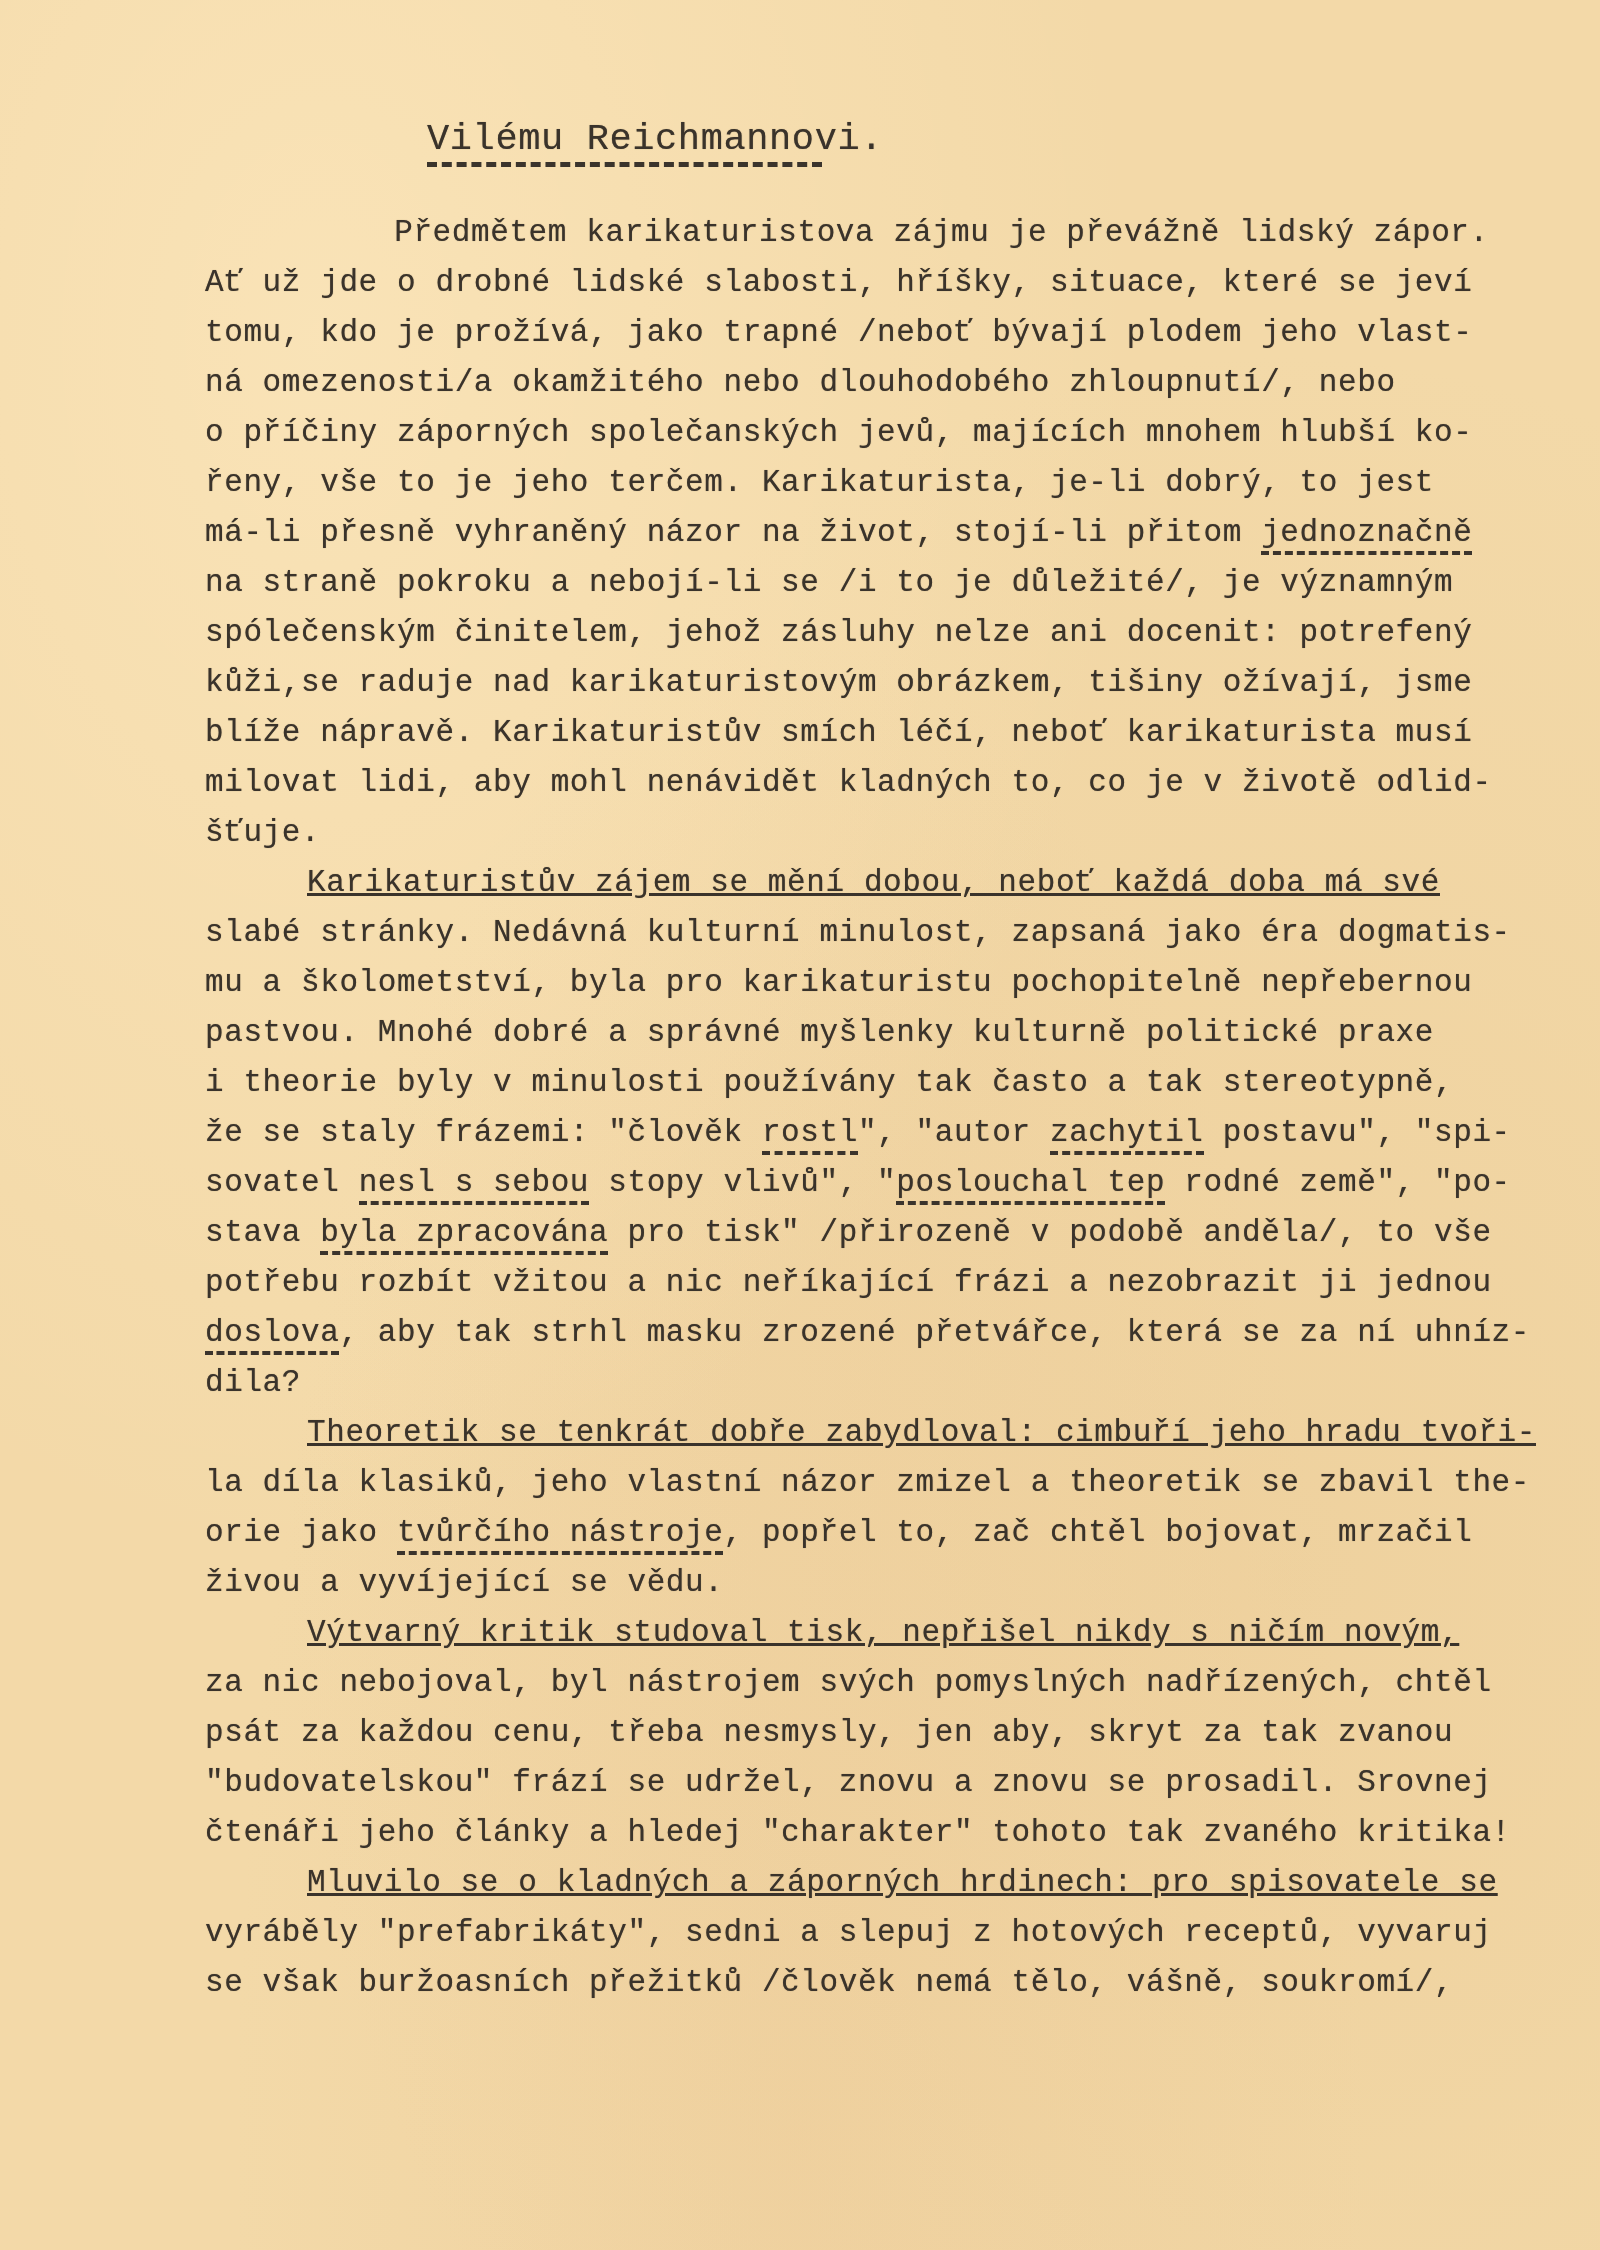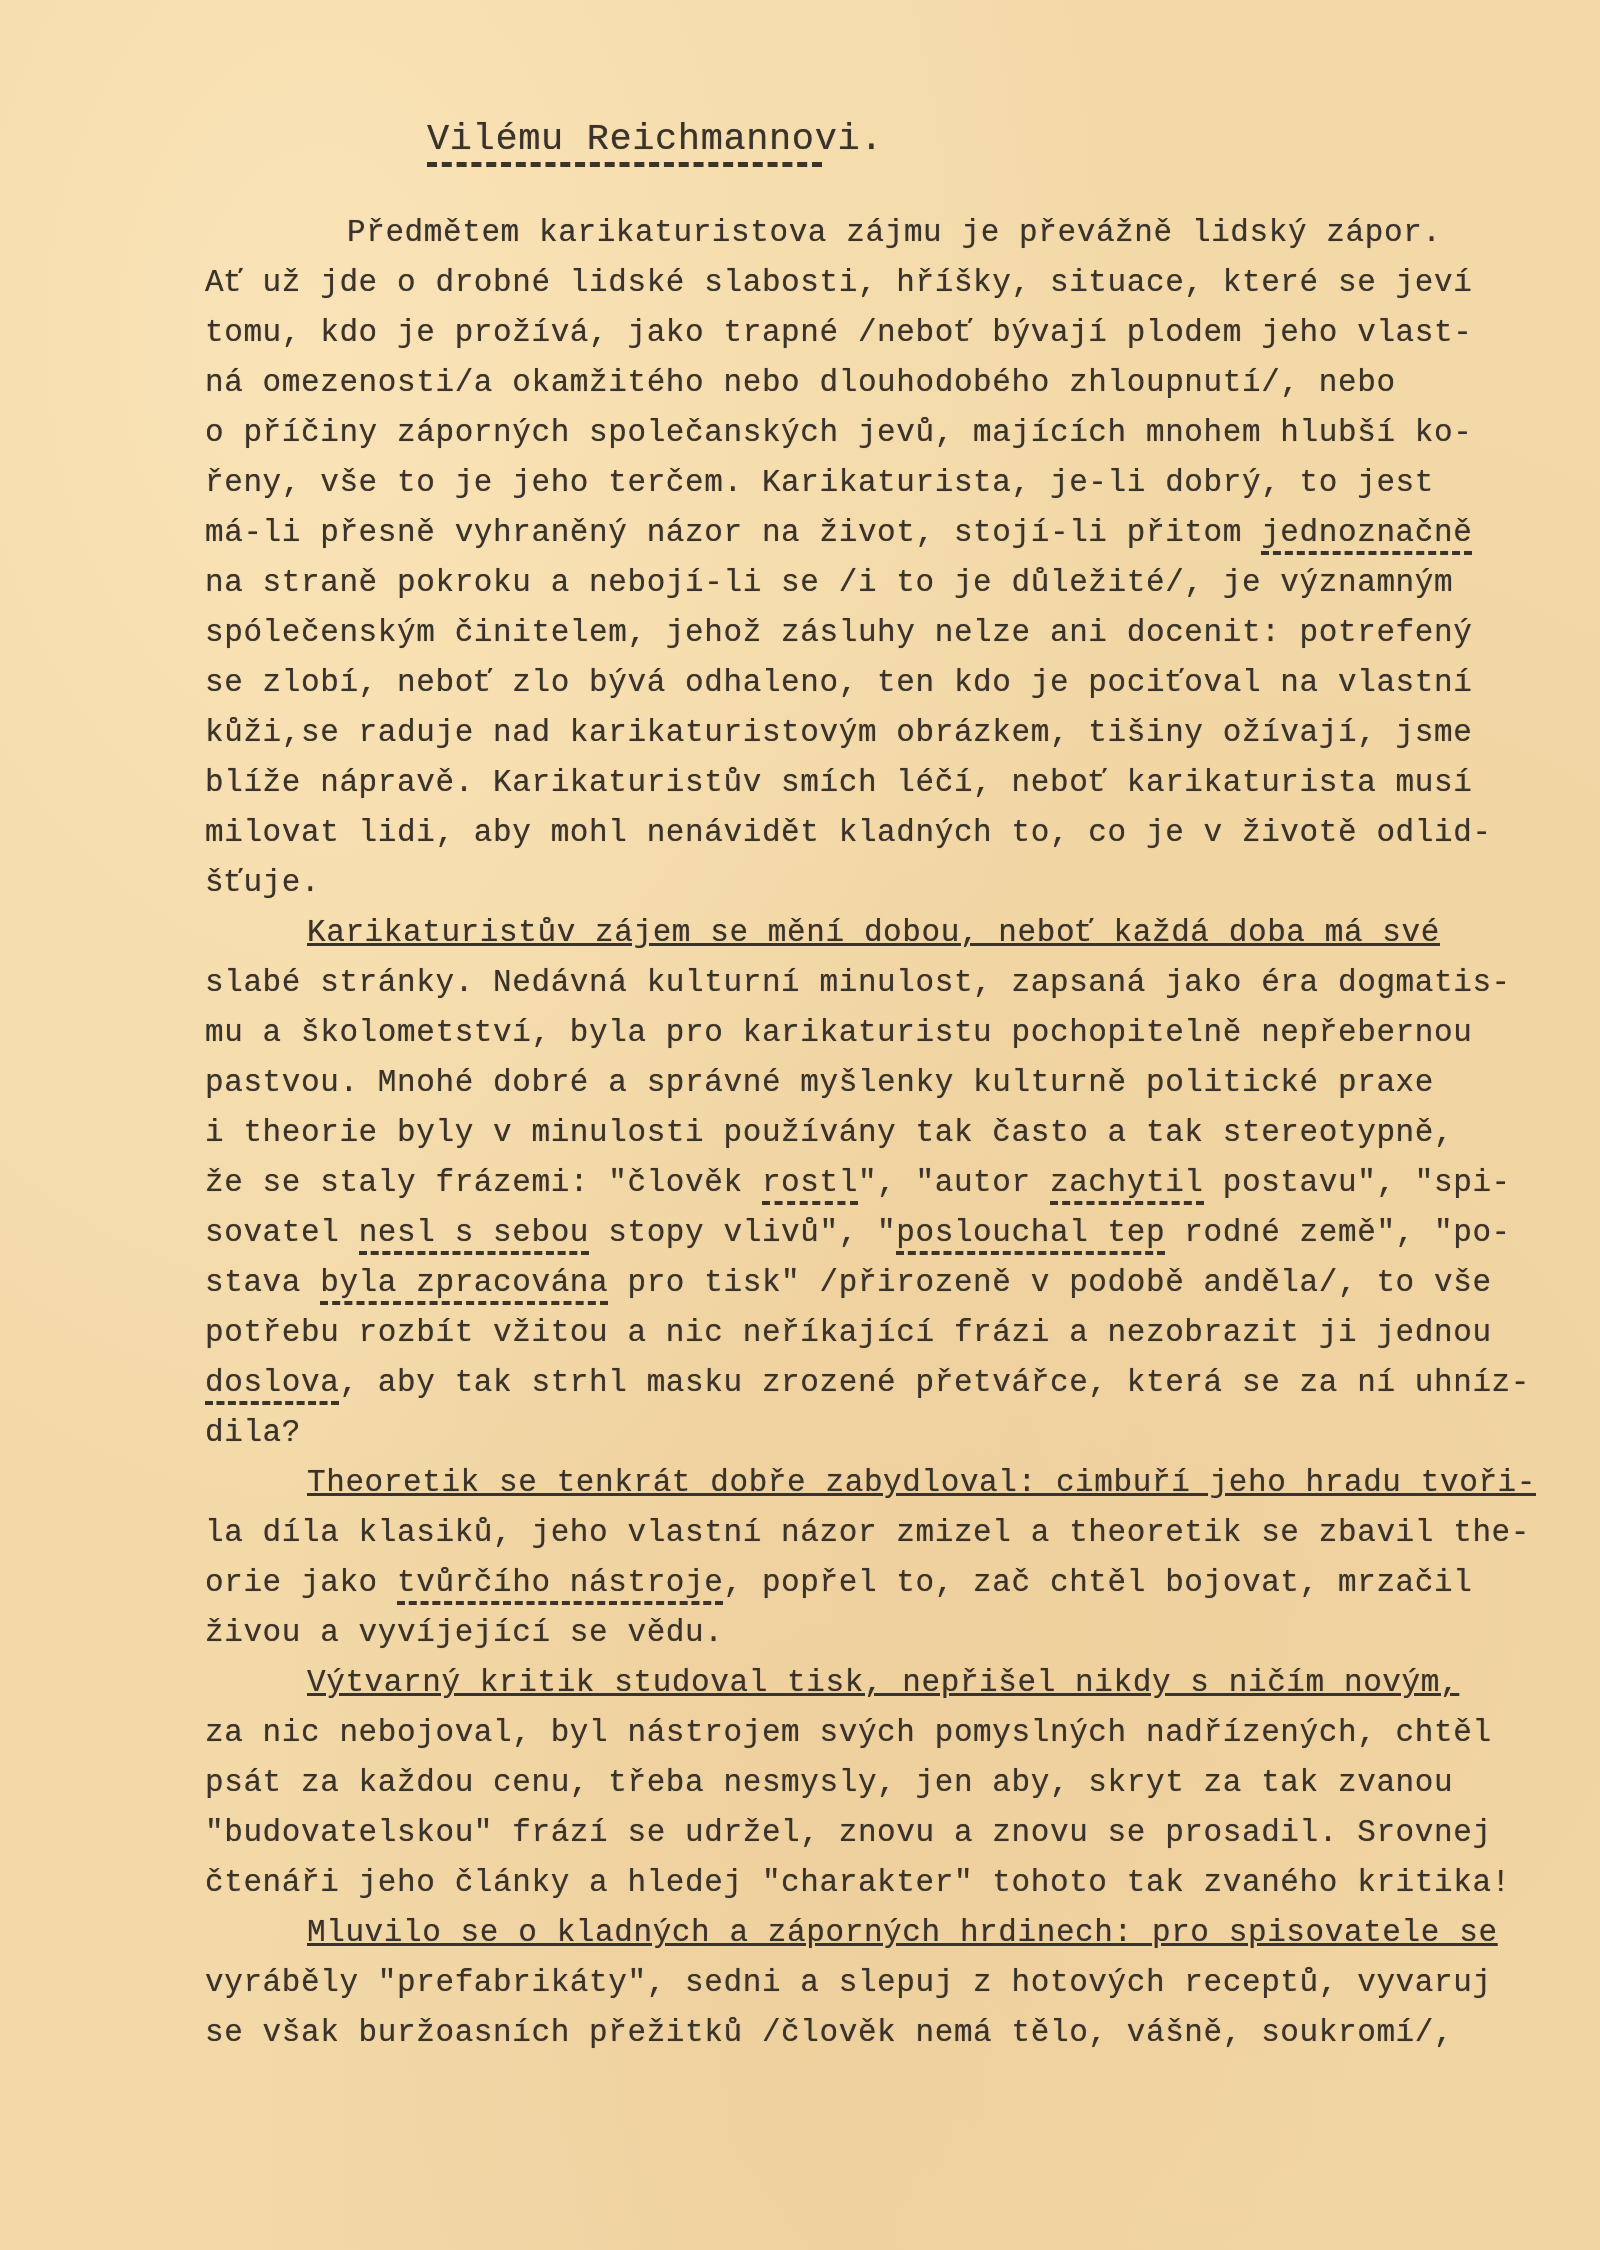--- a/index.html
+++ b/index.html
@@ -47,21 +47,21 @@
     position: absolute;
     left: 0;
     top: 90px;
   }
   .line {
     height: 50px;
     line-height: 50px;
     white-space: pre;
   }
   .indent { padding-left: 102px; text-decoration: underline; }
-  .indent-first { padding-left: 142px; }
+  .indent-first { padding-left: 142px; text-align: center; }
   .u {
     border-bottom: 4px dashed #3b342c;
     padding-bottom: 1px;
     margin-top: 44px;
   }
 </style>
 </head>
 <body>
 
 <div class="page">
@@ -70,21 +70,20 @@
   <div class="lines" id="lines">
       <div class="line indent-first"><span>Předmětem karikaturistova zájmu je převážně lidský zápor.</span></div>
       <div class="line"><span>Ať už jde o drobné lidské slabosti, hříšky, situace, které se jeví</span></div>
       <div class="line"><span>tomu, kdo je prožívá, jako trapné /neboť bývají plodem jeho vlast-</span></div>
       <div class="line"><span>ná omezenosti/a okamžitého nebo dlouhodobého zhloupnutí/, nebo</span></div>
       <div class="line"><span>o příčiny záporných společanských jevů, majících mnohem hlubší ko-</span></div>
       <div class="line"><span>řeny, vše to je jeho terčem. Karikaturista, je-li dobrý, to jest</span></div>
       <div class="line"><span>má-li přesně vyhraněný názor na život, stojí-li přitom </span><span class="u">jednoznačně</span></div>
       <div class="line"><span>na straně pokroku a nebojí-li se /i to je důležité/, je významným</span></div>
       <div class="line"><span>spólečenským činitelem, jehož zásluhy nelze ani docenit: potrefený</span></div>
-      <div class="line"><span>se zlobí, neboť zlo bývá odhaleno, ten kdo je pociťoval na vlastní</span></div>
       <div class="line"><span>kůži,se raduje nad karikaturistovým obrázkem, tišiny ožívají, jsme</span></div>
       <div class="line"><span>blíže nápravě. Karikaturistův smích léčí, neboť karikaturista musí</span></div>
       <div class="line"><span>milovat lidi, aby mohl nenávidět kladných to, co je v životě odlid-</span></div>
       <div class="line"><span>šťuje.</span></div>
       <div class="line indent"><span>Karikaturistův zájem se mění dobou, neboť každá doba má své</span></div>
       <div class="line"><span>slabé stránky. Nedávná kulturní minulost, zapsaná jako éra dogmatis-</span></div>
       <div class="line"><span>mu a školometství, byla pro karikaturistu pochopitelně nepřebernou</span></div>
       <div class="line"><span>pastvou. Mnohé dobré a správné myšlenky kulturně politické praxe</span></div>
       <div class="line"><span>i theorie byly v minulosti používány tak často a tak stereotypně,</span></div>
       <div class="line"><span>že se staly frázemi: "člověk </span><span class="u">rostl</span><span>", "autor </span><span class="u">zachytil</span><span> postavu", "spi-</span></div>

